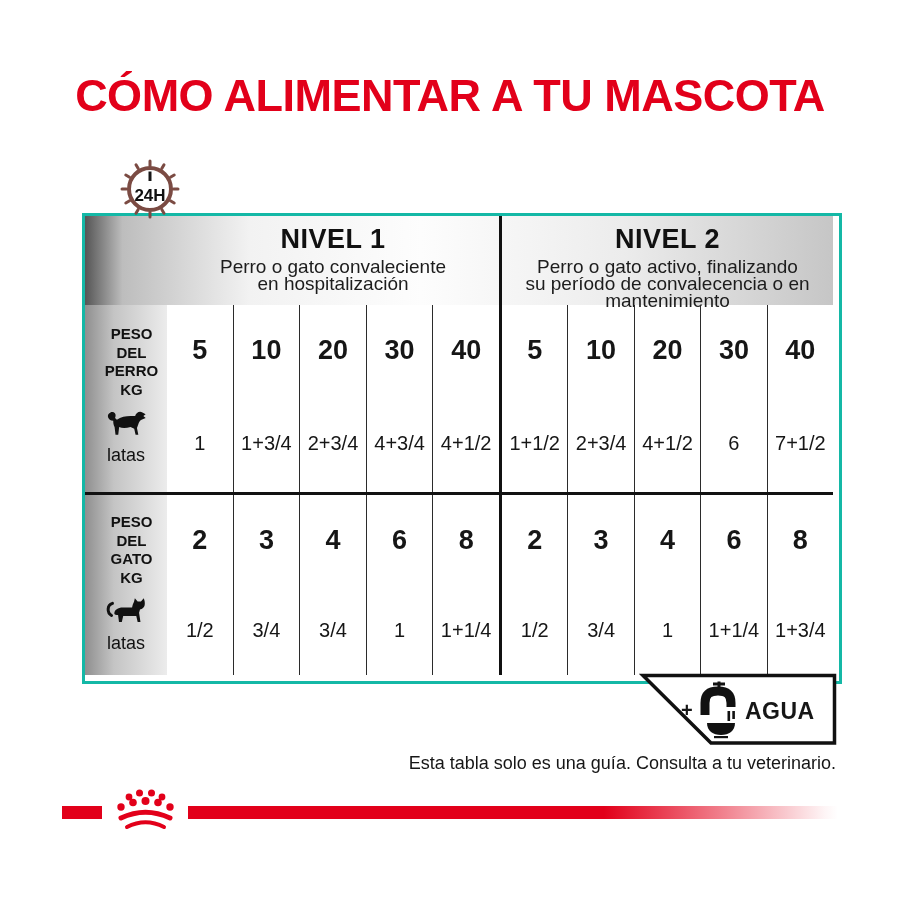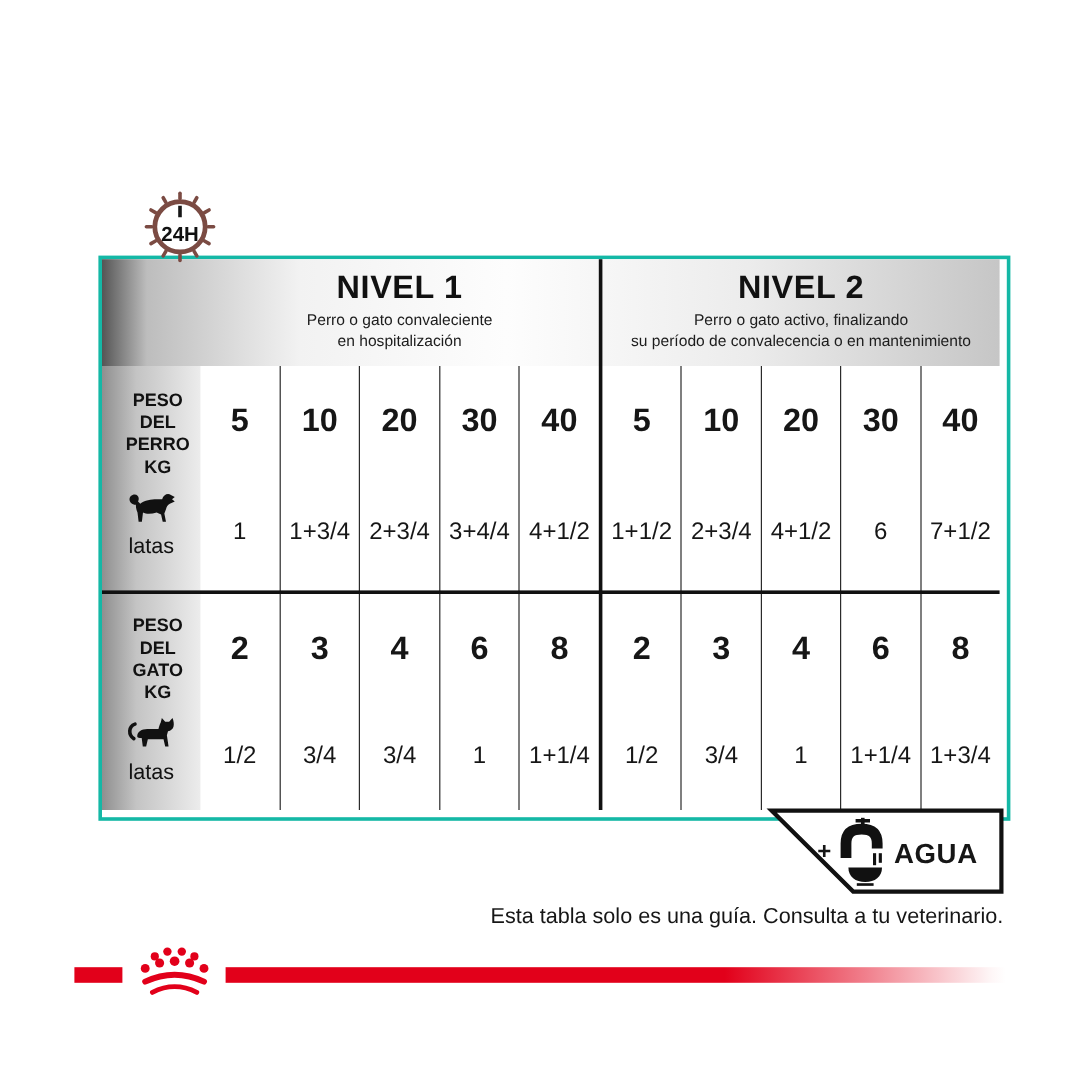--- a/index.html
+++ b/index.html
@@ -19,21 +19,21 @@
   
   .ftable{position:absolute;left:82px;top:213px;width:754px;height:465px;
           border:3px solid #14b8a6;background:#fff;}
 
   .thead{position:absolute;left:0;top:0;width:748px;height:89px;
          background:linear-gradient(90deg,#555 0%,#bdbdbd 5%,#f2f2f2 22%,#fdfdfd 45%,#ececec 72%,#c6c6c6 100%);}
   .hdr{position:absolute;top:0;height:89px;text-align:center;}
   .hdr1{left:82px;width:332px;}
   .hdr2{left:417px;width:331px;border-radius:21px;}
   .nivel{margin-top:8px;font-size:27px;font-weight:bold;letter-spacing:0.5px;color:#111;}
-  .sub{margin-top:3px;font-size:13px;line-height:17px;color:#1c1c1c;}
+  .sub{margin-top:3px;font-size:19px;line-height:17px;color:#1c1c1c;}
   .sub span{display:block;}
 
   
   .label-col{position:absolute;left:0;top:89px;width:82px;height:370px;
              background:linear-gradient(90deg,#8f8f8f 0%,#c4c4c4 35%,#ececec 100%);}
   .species{position:absolute;left:0;width:82px;text-align:center;box-sizing:border-box;}
   .dog-block{top:0;height:187px;padding-top:20px;}
   .cat-block{top:190px;height:180px;padding-top:18px;}
   .sp-l{font-size:15px;font-weight:bold;line-height:18.5px;color:#111;margin-left:11px;}
   .animal{display:block;margin:8px auto 0 auto;}
@@ -72,20 +72,21 @@
   .stripe-l{left:62px;width:40px;background:#e2001a;}
   .stripe-r{left:188px;width:650px;
             background:linear-gradient(90deg,#e2001a 0%,#e2001a 64%,rgba(226,0,26,0.5) 82%,rgba(226,0,26,0.04) 98%,rgba(226,0,26,0) 100%);}
   .pawlogo{position:absolute;left:106px;top:787px;}
 </style>
 </head>
 <body>
 
 <div class="page">
 
+  <h1 class="title">CÓMO ALIMENTAR A TU MASCOTA</h1>
 
   <div class="clock">
     <svg width="64" height="64" viewBox="0 0 64 64">
       <g stroke="#7b4b43" stroke-width="3" stroke-linecap="round">
         <line x1="55.5" y1="32" x2="60" y2="32"></line>
           <line x1="52.4" y1="43.8" x2="56.2" y2="46"></line>
         <line x1="43.8" y1="52.4" x2="46" y2="56.2"></line>
           <line x1="32" y1="55.5" x2="32" y2="60"></line>
         <line x1="20.2" y1="52.4" x2="18" y2="56.2"></line>
           <line x1="11.6" y1="43.8" x2="7.8" y2="46"></line>
@@ -157,21 +158,21 @@
         <div class="cell cl2">3/4</div>
       </div>
       <div class="col">
         <div class="cell cw">20</div>
         <div class="cell cl">2+3/4</div>
         <div class="cell cw2">4</div>
         <div class="cell cl2">3/4</div>
       </div>
       <div class="col">
         <div class="cell cw">30</div>
-        <div class="cell cl">3+4/4</div>
+        <div class="cell cl">4+3/4</div>
         <div class="cell cw2">6</div>
         <div class="cell cl2">1</div>
       </div>
       <div class="col">
         <div class="cell cw">40</div>
         <div class="cell cl">4+1/2</div>
         <div class="cell cw2">8</div>
         <div class="cell cl2">1+1/4</div>
       </div>
     </div>

